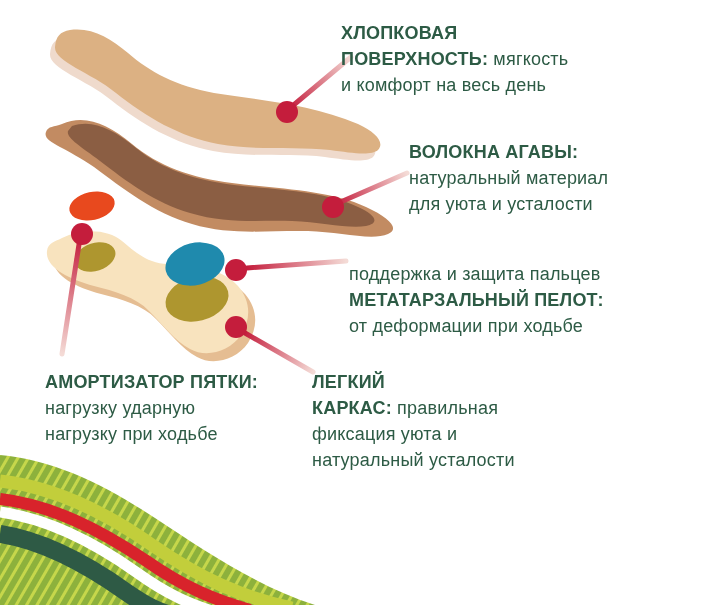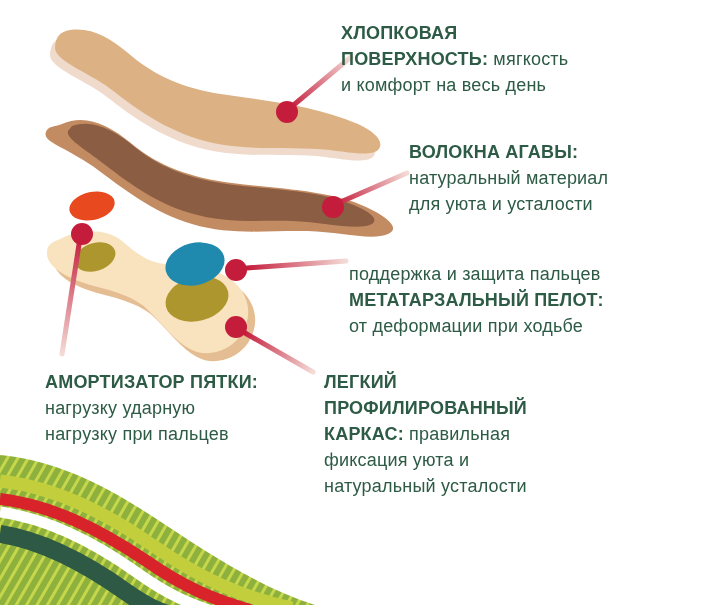--- a/index.html
+++ b/index.html
@@ -108,23 +108,22 @@
       <div class="cl"><span>для уюта и усталости</span></div>
     </div>
   <div class="callout" style="left:349px;top:261px;">
       <div class="cl"><span>поддержка и защита пальцев</span></div>
       <div class="cl"><b>МЕТАТАРЗАЛЬНЫЙ ПЕЛОТ:</b></div>
       <div class="cl"><span>от деформации при ходьбе</span></div>
     </div>
   <div class="callout" style="left:25px;top:369px;margin-left:20px;">
       <div class="cl"><b>АМОРТИЗАТОР ПЯТКИ:</b></div>
       <div class="cl"><span>нагрузку ударную</span></div>
-      <div class="cl"><span>нагрузку при пальцев</span></div>
+      <div class="cl"><span>нагрузку при ходьбе</span></div>
     </div>
-  <div class="callout" style="left:324px;top:369px;">
+  <div class="callout" style="left:312px;top:369px;">
       <div class="cl"><b>ЛЕГКИЙ</b></div>
-      <div class="cl"><b>ПРОФИЛИРОВАННЫЙ</b></div>
       <div class="cl"><b>КАРКАС:</b><span> правильная</span></div>
       <div class="cl"><span>фиксация уюта и</span></div>
       <div class="cl"><span>натуральный усталости</span></div>
     </div>
 
 </div>
 
 </body></html>

